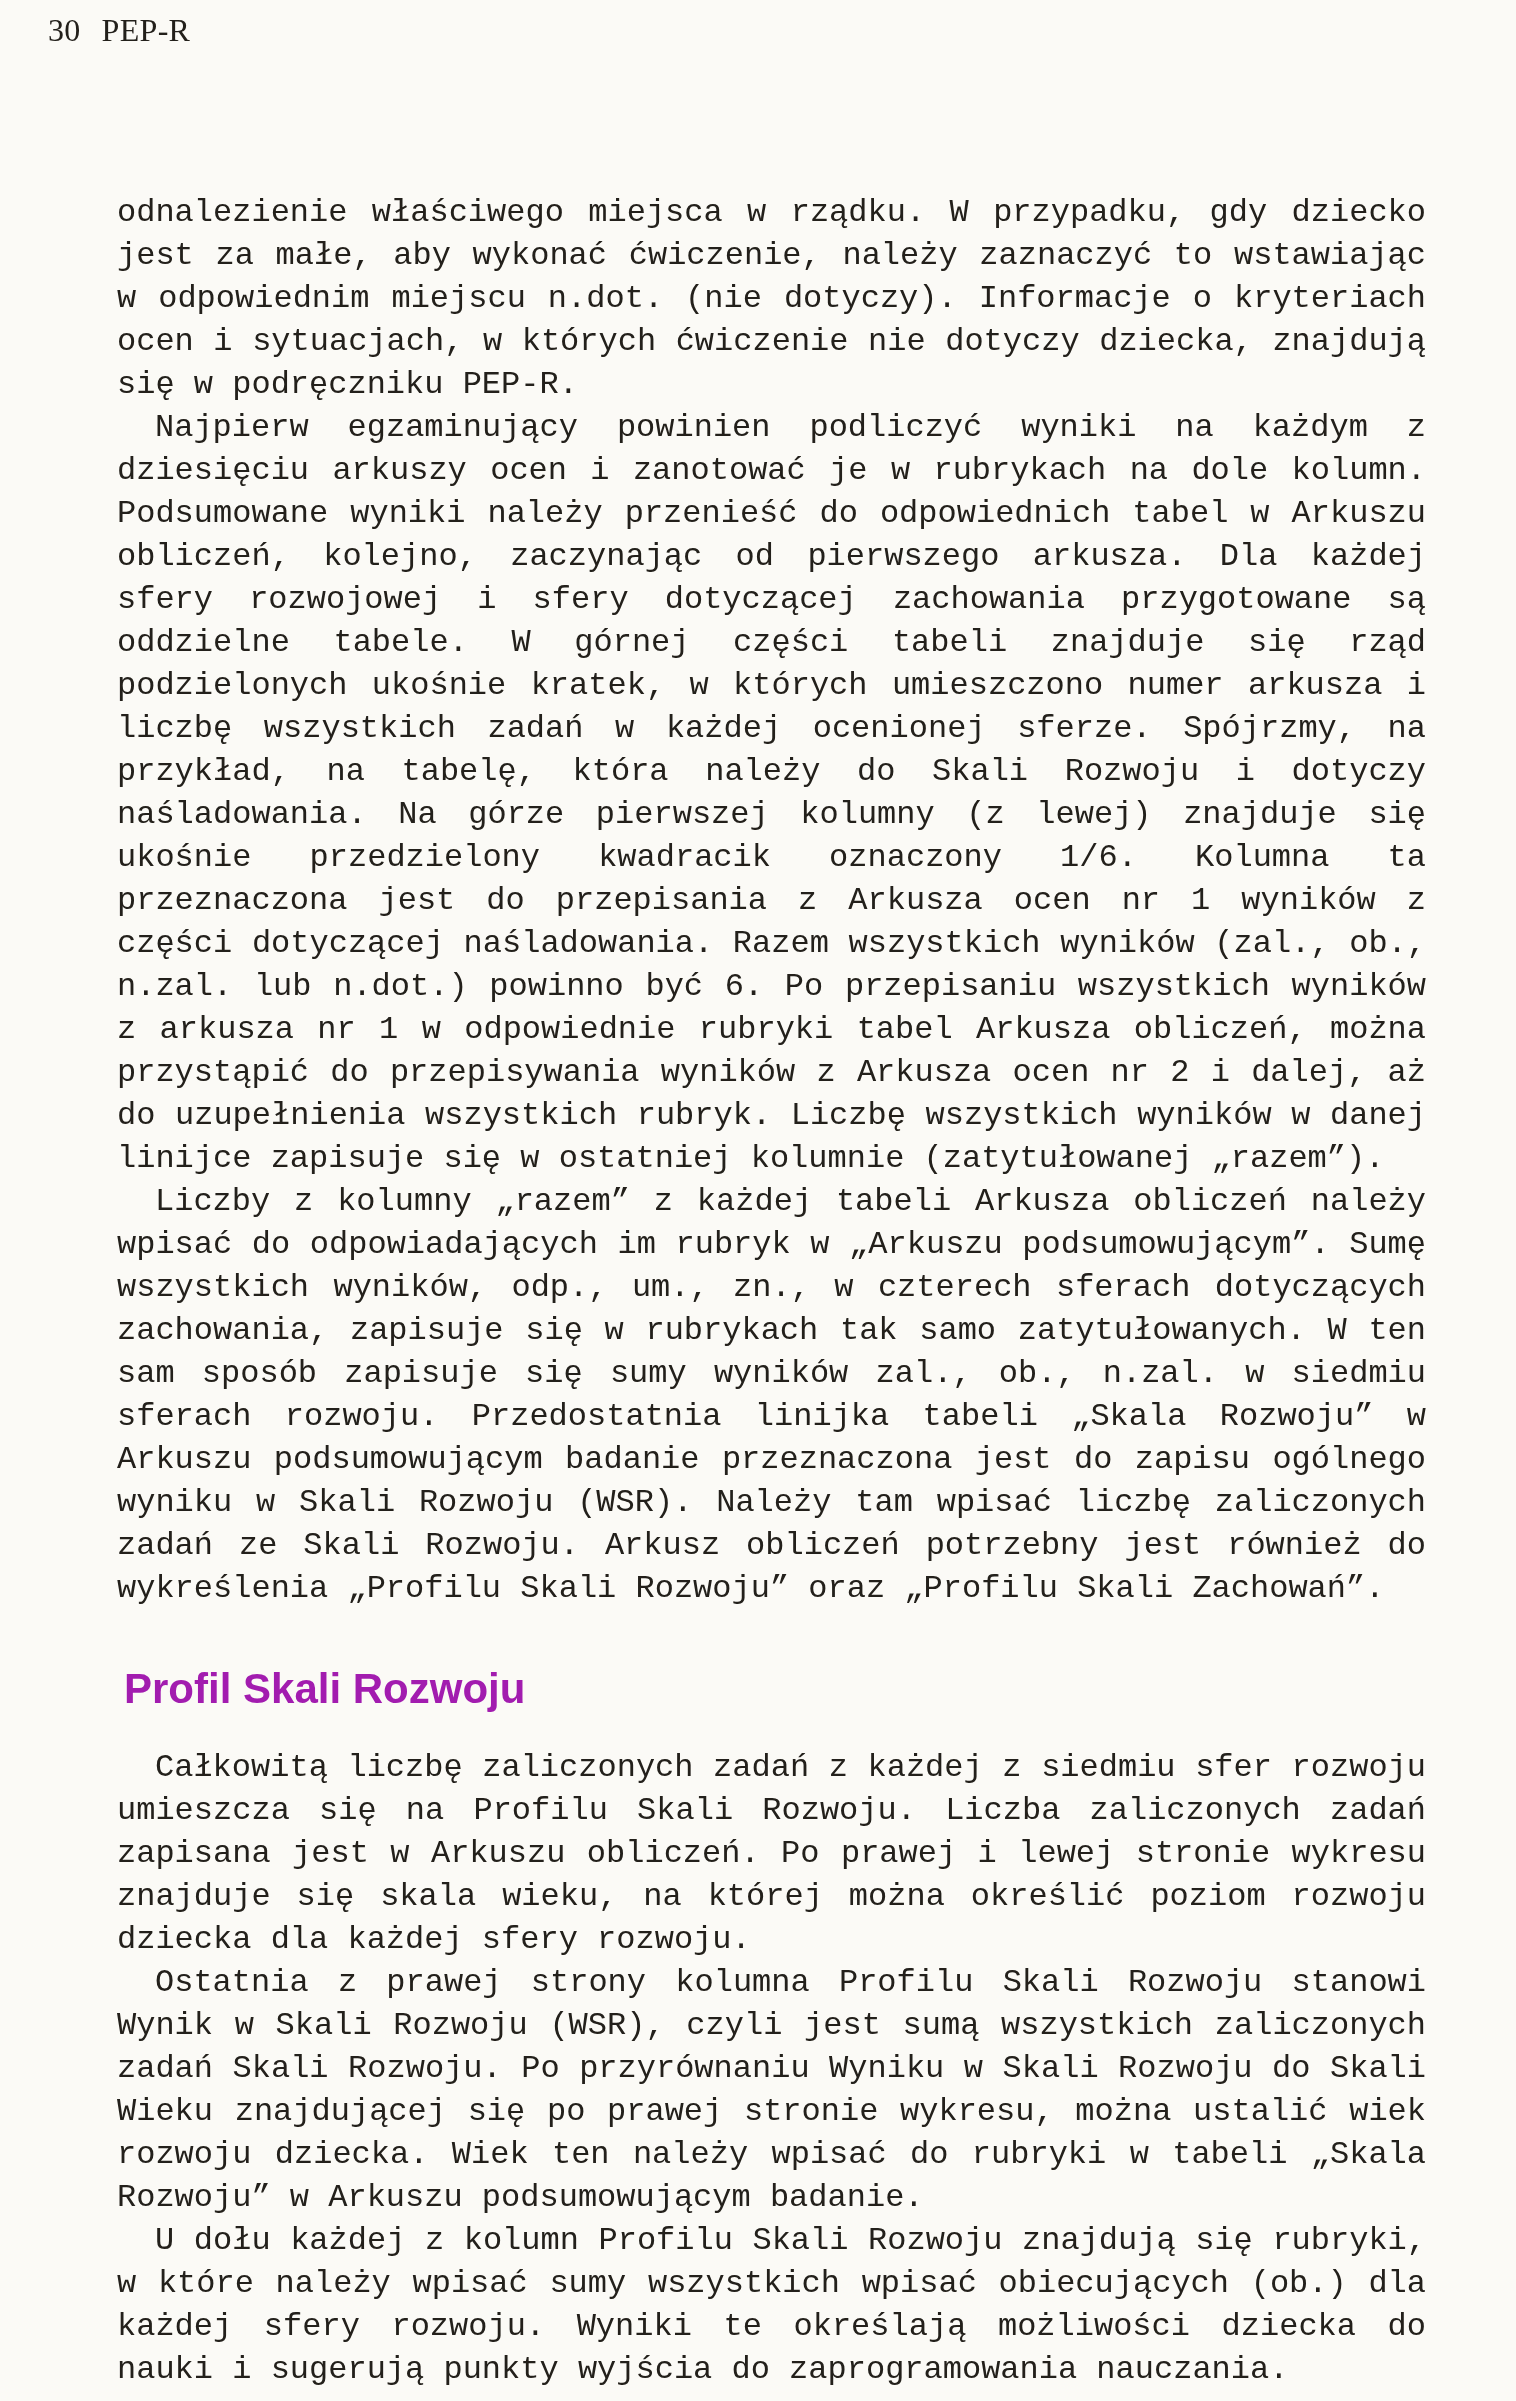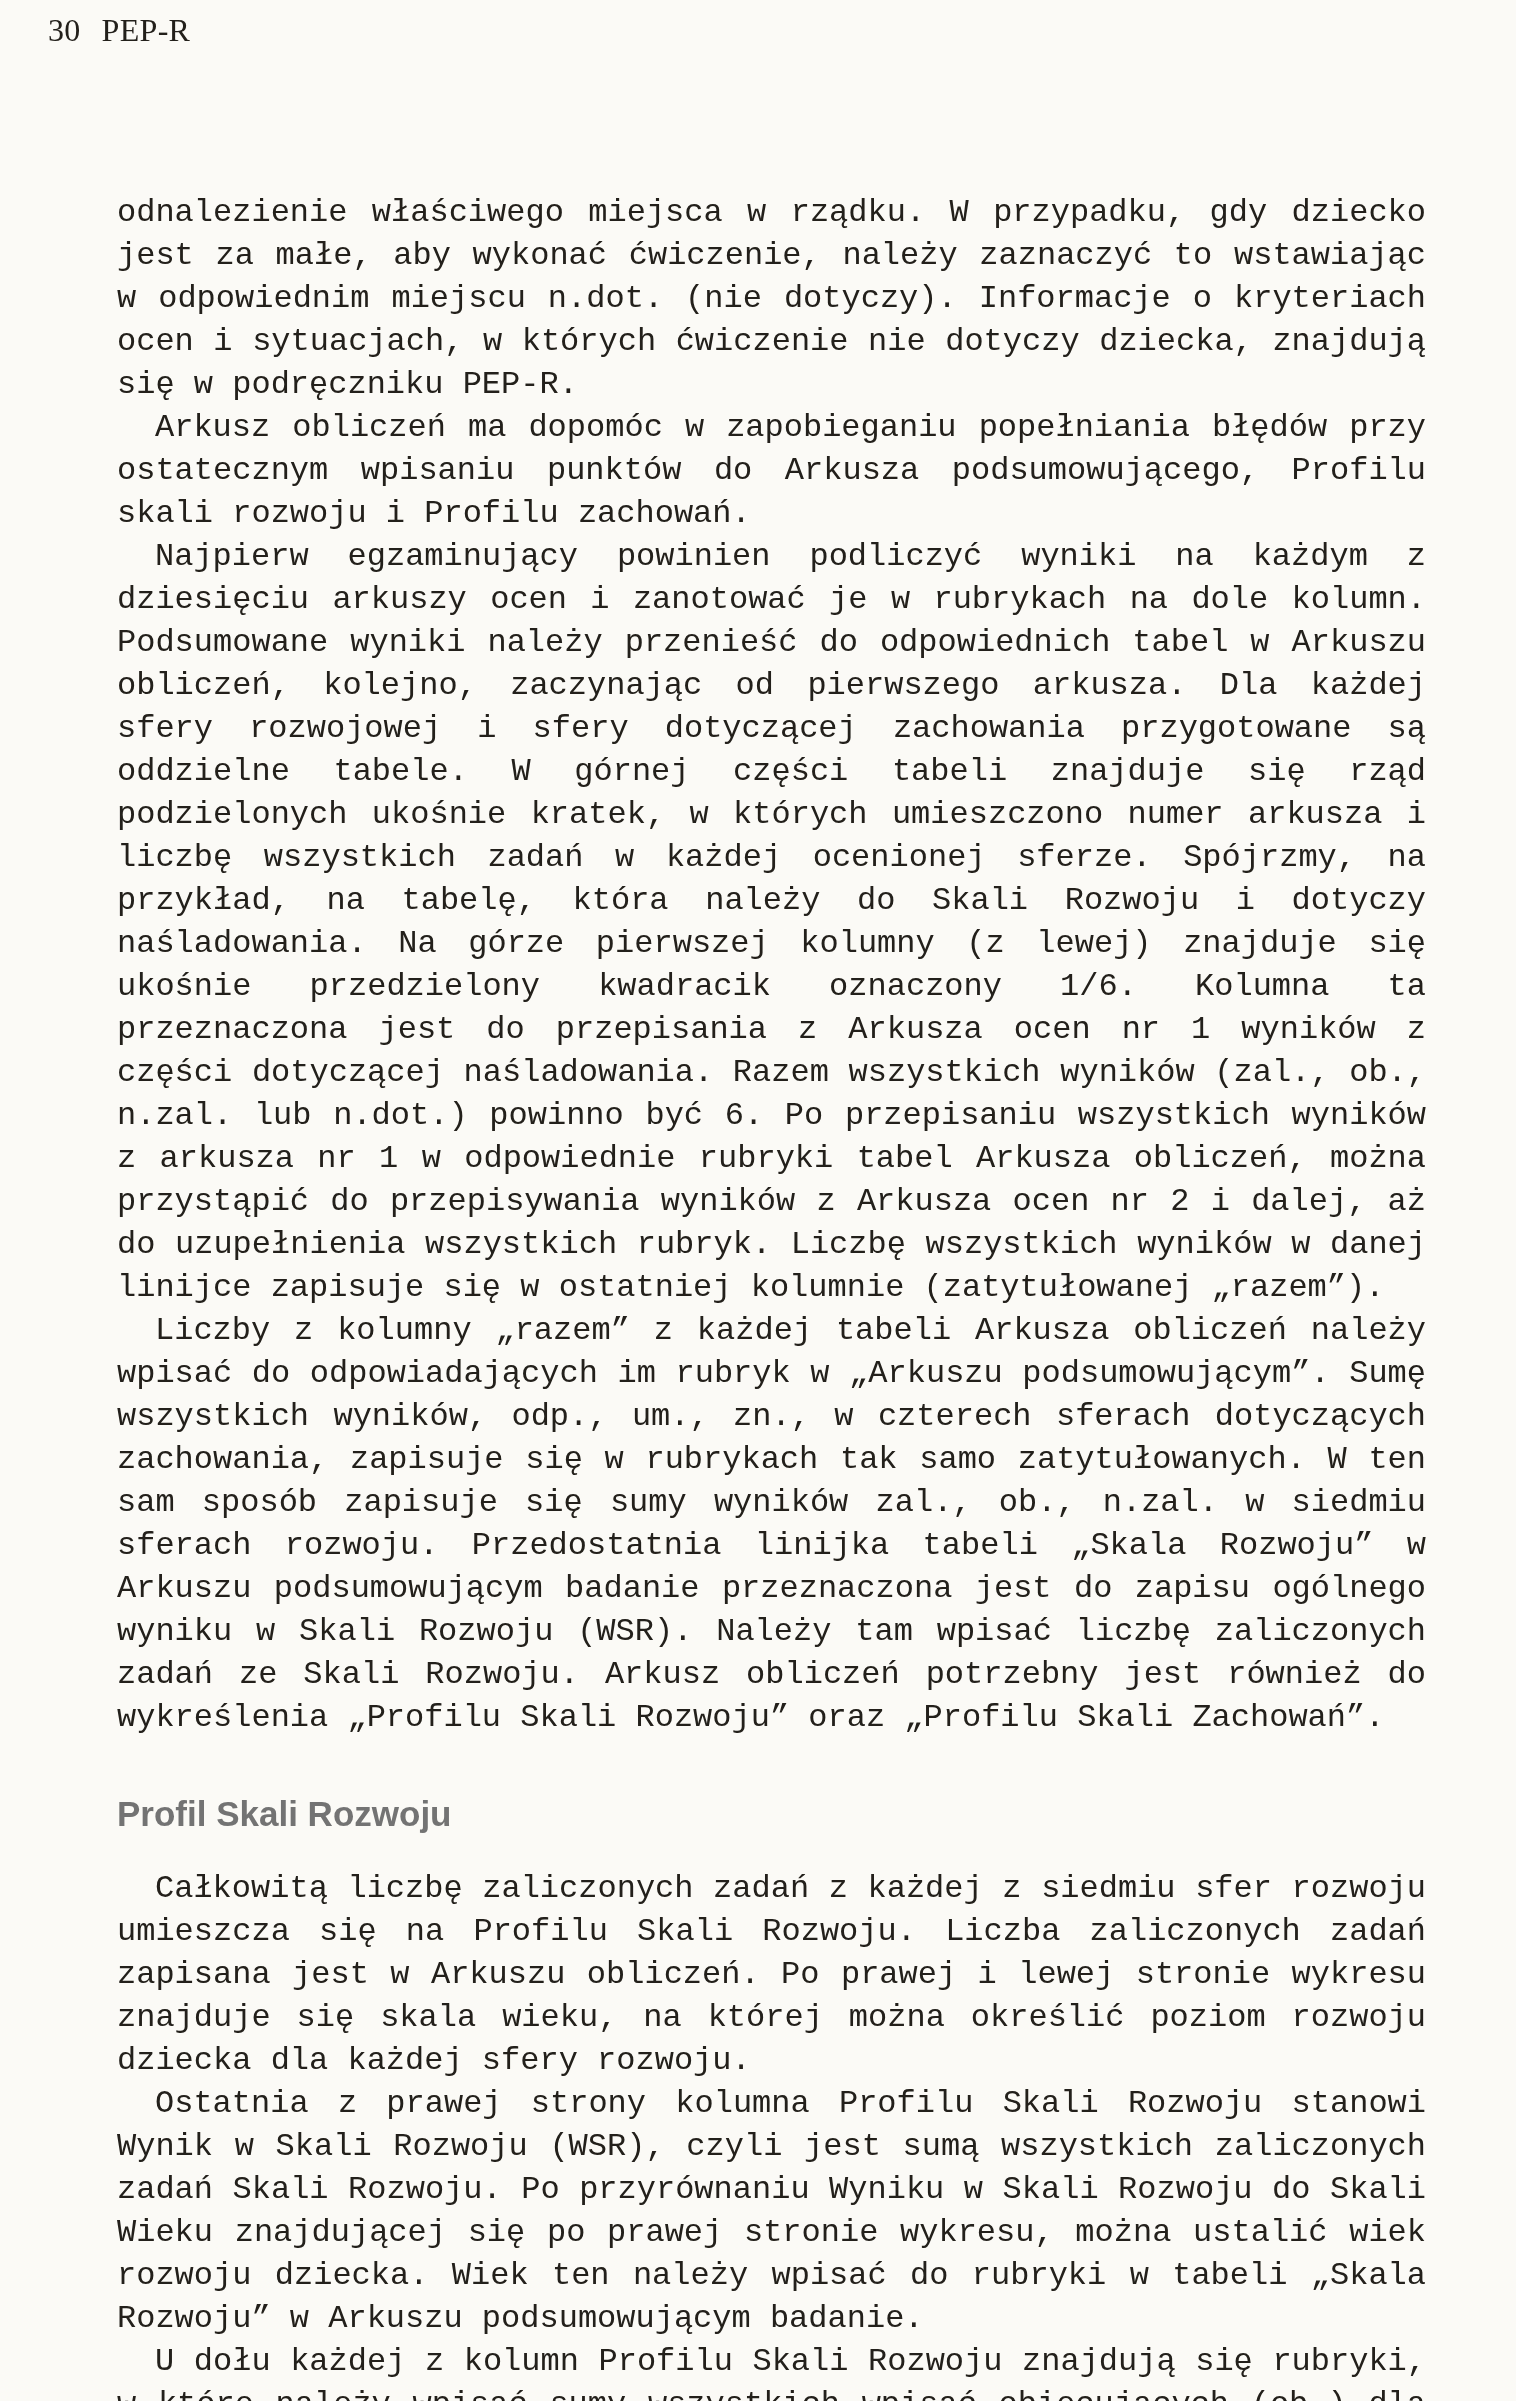--- a/index.html
+++ b/index.html
@@ -45,40 +45,39 @@
     margin: 0;
     text-indent: 38px;
     font-family: Liberation Mono, monospace;
   }
   .para.first {
     text-indent: 0;
   }
   .section-heading {
     font-family: "Liberation Sans", sans-serif;
     font-weight: 700;
-    font-size: 35px;
+    font-size: 42px;
     line-height: 1.2;
-    margin: 54px 0 32px 0;
+    margin: 54px 0 32px 7px;
     text-align: left;
     text-indent: 0;
-    color: #737373;
+    color: #a21caf;
   }
 </style>
 </head>
 <body>
 
 <div class="page">
 
   <header class="running-header">
     <span class="pageno">30</span><span class="booktitle">PEP-R</span>
   </header>
 
   <main class="text-block">
     <p class="para first">odnalezienie właściwego miejsca w rządku. W przypadku, gdy dziecko jest za małe, aby wykonać ćwiczenie, należy zaznaczyć to wstawiając w odpowiednim miejscu n.dot. (nie dotyczy). Informacje o kryteriach ocen i sytuacjach, w których ćwiczenie nie dotyczy dziecka, znajdują się w podręczniku PEP-R.</p>
-    <p class="para">Arkusz obliczeń ma dopomóc w zapobieganiu popełniania błędów przy ostatecznym wpisaniu punktów do Arkusza podsumowującego, Profilu skali rozwoju i Profilu zachowań.</p>
     <p class="para">Najpierw egzaminujący powinien podliczyć wyniki na każdym z dziesięciu arkuszy ocen i zanotować je w rubrykach na dole kolumn. Podsumowane wyniki należy przenieść do odpowiednich tabel w Arkuszu obliczeń, kolejno, zaczynając od pierwszego arkusza. Dla każdej sfery rozwojowej i sfery dotyczącej zachowania przygotowane są oddzielne tabele. W górnej części tabeli znajduje się rząd podzielonych ukośnie kratek, w których umieszczono numer arkusza i liczbę wszystkich zadań w każdej ocenionej sferze. Spójrzmy, na przykład, na tabelę, która należy do Skali Rozwoju i dotyczy naśladowania. Na górze pierwszej kolumny (z lewej) znajduje się ukośnie przedzielony kwadracik oznaczony 1/6. Kolumna ta przeznaczona jest do przepisania z Arkusza ocen nr 1 wyników z części dotyczącej naśladowania. Razem wszystkich wyników (zal., ob., n.zal. lub n.dot.) powinno być 6. Po przepisaniu wszystkich wyników z arkusza nr 1 w odpowiednie rubryki tabel Arkusza obliczeń, można przystąpić do przepisywania wyników z Arkusza ocen nr 2 i dalej, aż do uzupełnienia wszystkich rubryk. Liczbę wszystkich wyników w danej linijce zapisuje się w ostatniej kolumnie (zatytułowanej „razem”).</p>
     <p class="para">Liczby z kolumny „razem” z każdej tabeli Arkusza obliczeń należy wpisać do odpowiadających im rubryk w „Arkuszu podsumowującym”. Sumę wszystkich wyników, odp., um., zn., w czterech sferach dotyczących zachowania, zapisuje się w rubrykach tak samo zatytułowanych. W ten sam sposób zapisuje się sumy wyników zal., ob., n.zal. w siedmiu sferach rozwoju. Przedostatnia linijka tabeli „Skala Rozwoju” w Arkuszu podsumowującym badanie przeznaczona jest do zapisu ogólnego wyniku w Skali Rozwoju (WSR). Należy tam wpisać liczbę zaliczonych zadań ze Skali Rozwoju. Arkusz obliczeń potrzebny jest również do wykreślenia „Profilu Skali Rozwoju” oraz „Profilu Skali Zachowań”.</p>
 
     <h2 class="section-heading">Profil Skali Rozwoju</h2>
 
     <p class="para">Całkowitą liczbę zaliczonych zadań z każdej z siedmiu sfer rozwoju umieszcza się na Profilu Skali Rozwoju. Liczba zaliczonych zadań zapisana jest w Arkuszu obliczeń. Po prawej i lewej stronie wykresu znajduje się skala wieku, na której można określić poziom rozwoju dziecka dla każdej sfery rozwoju.</p>
     <p class="para">Ostatnia z prawej strony kolumna Profilu Skali Rozwoju stanowi Wynik w Skali Rozwoju (WSR), czyli jest sumą wszystkich zaliczonych zadań Skali Rozwoju. Po przyrównaniu Wyniku w Skali Rozwoju do Skali Wieku znajdującej się po prawej stronie wykresu, można ustalić wiek rozwoju dziecka. Wiek ten należy wpisać do rubryki w tabeli „Skala Rozwoju” w Arkuszu podsumowującym badanie.</p>
     <p class="para">U dołu każdej z kolumn Profilu Skali Rozwoju znajdują się rubryki, w które należy wpisać sumy wszystkich wpisać obiecujących (ob.) dla każdej sfery rozwoju. Wyniki te określają możliwości dziecka do nauki i sugerują punkty wyjścia do zaprogramowania nauczania.</p>
   </main>
 

